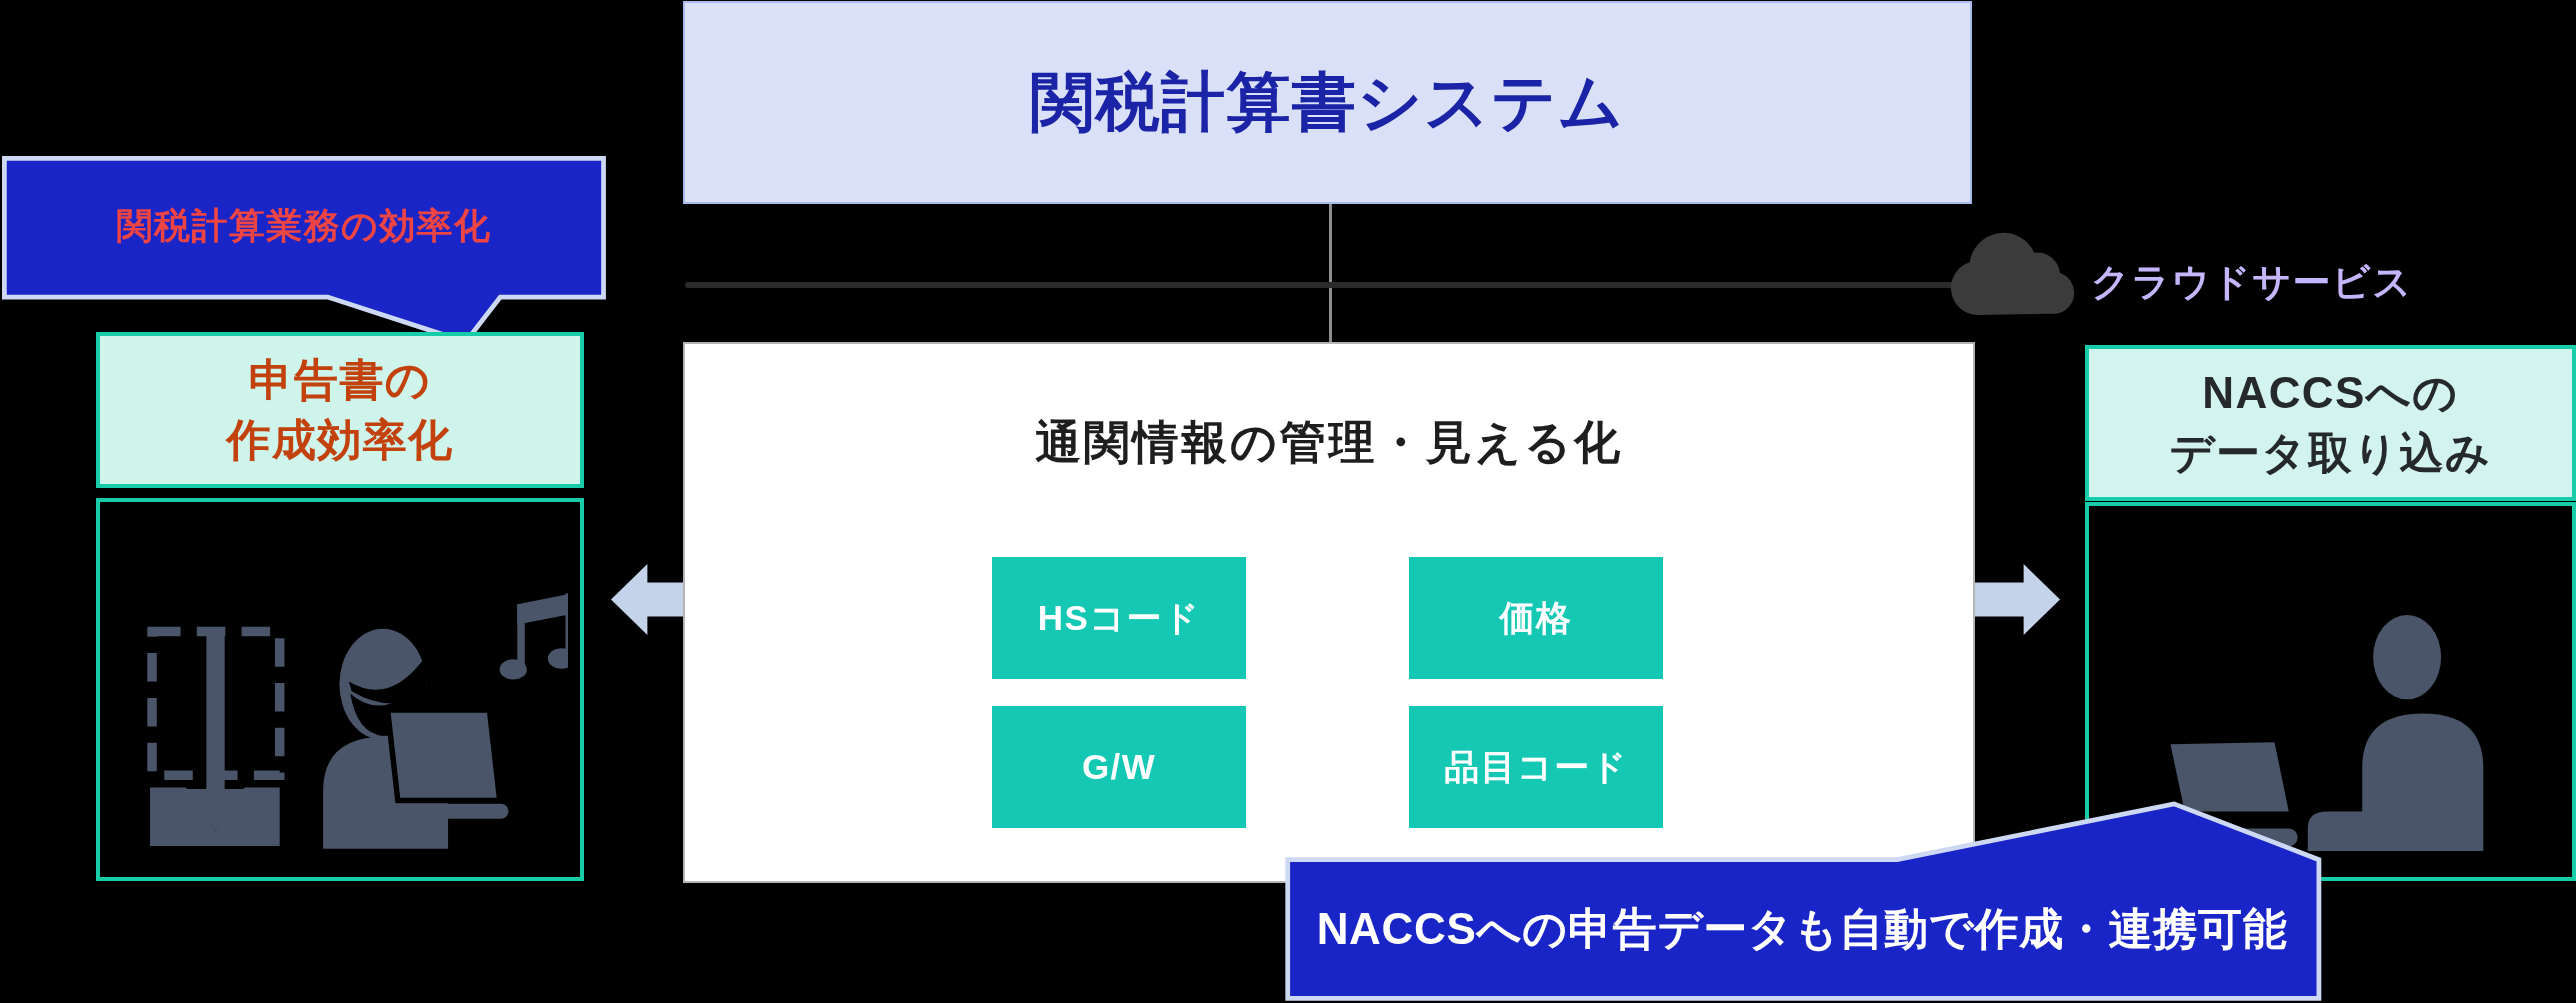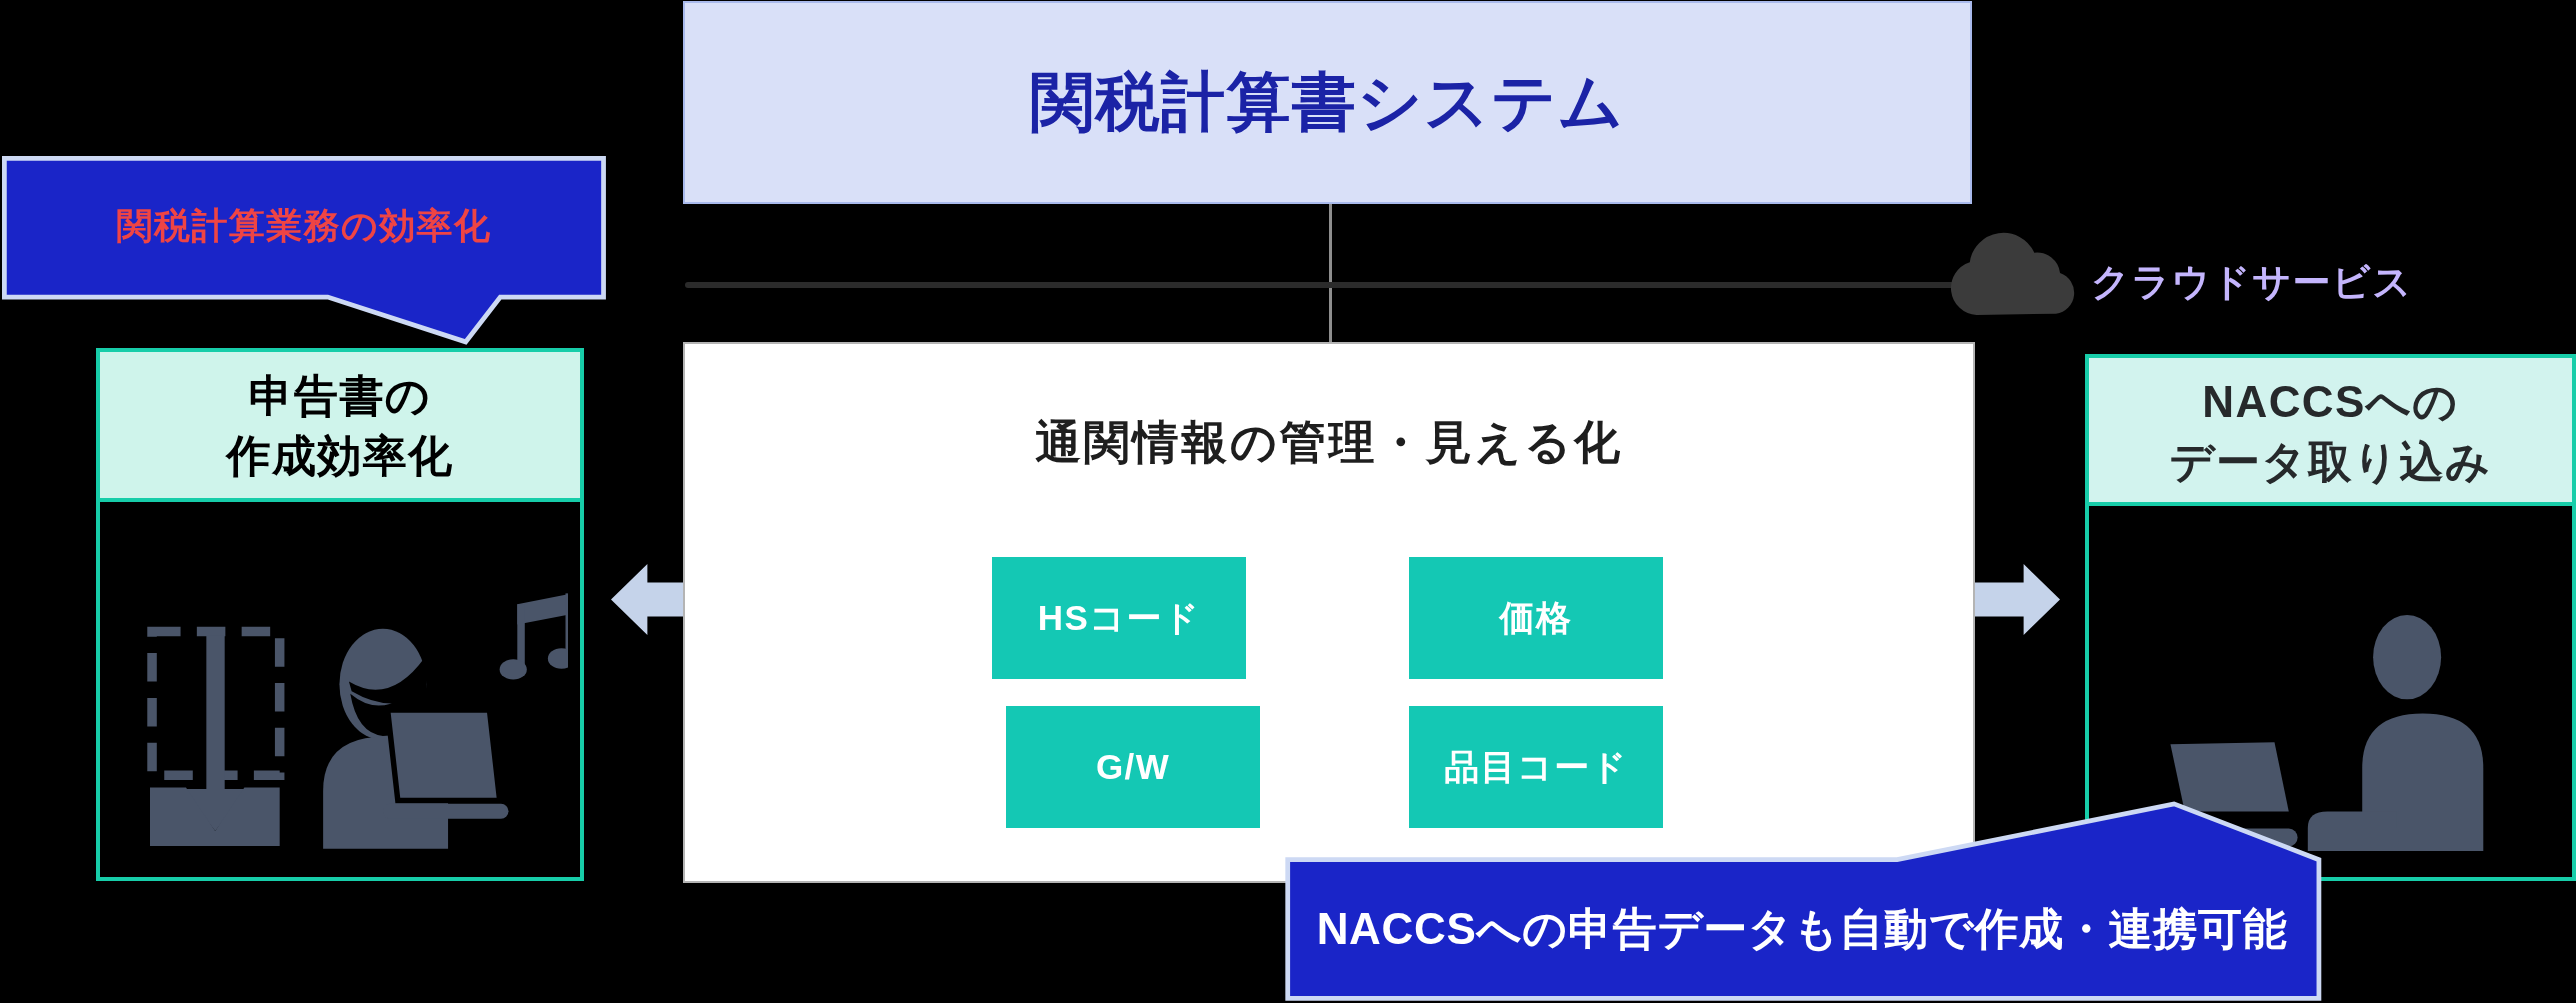--- a/index.html
+++ b/index.html
@@ -20,50 +20,50 @@
   #cloud-svg{left:1944px;top:228px;width:133px;height:90px;}
   #cloud-label{left:2091px;top:261px;width:381px;height:42px;line-height:42px;
                font-size:38px;color:#c4b5fd;letter-spacing:1.4px;}
 
   
   #callout-left-svg{left:0px;top:153px;width:612px;height:197px;}
   #callout-left-text{left:0px;top:155px;width:608px;height:143px;display:flex;
                      align-items:center;justify-content:center;color:#ef4444;font-size:36px;letter-spacing:1.4px;}
 
   
-  #left-header{left:96px;top:348px;width:488px;height:156px;background:#CFF4EB;
+  #left-header{left:96px;top:332px;width:488px;height:156px;background:#CFF4EB;
                border:4.1px solid #17CDA9;box-sizing:border-box;display:flex;flex-direction:column;
-               align-items:center;justify-content:center;color:#000000;font-size:44px;line-height:60px;letter-spacing:1.4px;}
+               align-items:center;justify-content:center;color:#c2410c;font-size:44px;line-height:60px;letter-spacing:1.4px;}
   #left-body{left:96px;top:498px;width:488px;height:383px;background:#000;
              border:4.1px solid #17CDA9;box-sizing:border-box;}
   #left-icons{left:119px;top:592px;width:449px;height:258px;}
 
   
   .flow-arrow{background:#C5D3EA;}
   #arrow-left{left:611px;top:564px;width:107px;height:71px;
               clip-path:polygon(0 50%,34% 0,34% 26%,100% 26%,100% 74%,34% 74%,34% 100%);}
   #arrow-right{left:1953px;top:564px;width:107px;height:71px;
                clip-path:polygon(0 26%,66% 26%,66% 0,100% 50%,66% 100%,66% 74%,0 74%);}
 
   
   #center-panel{left:683px;top:342px;width:1292px;height:541px;background:#FFFFFF;
                 border:2.7px solid #B4B4B4;box-sizing:border-box;}
   #center-heading{position:absolute;left:0;top:68px;width:100%;text-align:center;color:#1E1E1E;
                   font-size:46px;line-height:61px;letter-spacing:2.7px;}
   .chip{position:absolute;width:254px;height:122px;background:#14C8B4;color:#fff;
         display:flex;align-items:center;justify-content:center;font-size:35px;letter-spacing:1.4px;}
   #chip-hs{left:307px;top:213px;}
   #chip-price{left:724px;top:213px;}
-  #chip-gw{left:307px;top:362px;margin-left:14px;}
+  #chip-gw{left:307px;top:362px;}
   #chip-item{left:724px;top:362px;}
 
   
   #right-header{left:2085px;top:345px;width:491px;height:156px;background:#D2F3EE;
                 border:4.1px solid #17CDA9;box-sizing:border-box;display:flex;flex-direction:column;
-                align-items:center;justify-content:center;color:#26292B;font-size:44px;line-height:60px;letter-spacing:1.4px;margin-top:9px;}
+                align-items:center;justify-content:center;color:#26292B;font-size:44px;line-height:60px;letter-spacing:1.4px;}
   #right-body{left:2085px;top:502px;width:491px;height:379px;background:#000;
               border:4.1px solid #17CDA9;box-sizing:border-box;}
   #right-icons{left:2152px;top:598px;width:381px;height:253px;}
 
   
   #callout-bottom-svg{left:1285px;top:799px;width:1038px;height:205px;}
   #callout-bottom-text{left:1285px;top:860px;width:1034px;height:139px;display:flex;
                        align-items:center;justify-content:center;color:#fff;font-size:44px;letter-spacing:0.7px;}
 </style>
 </head>

